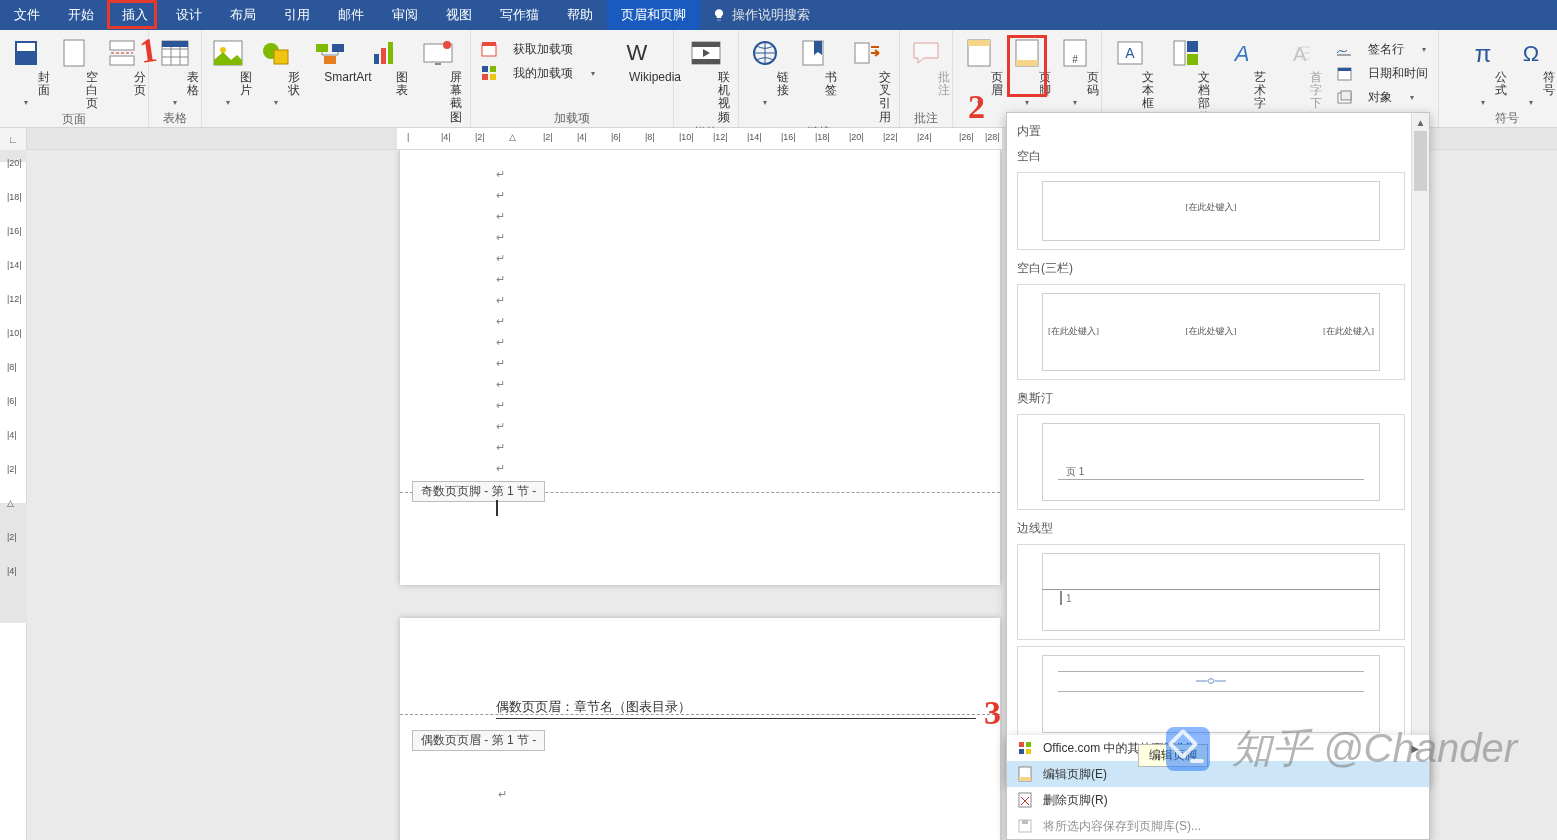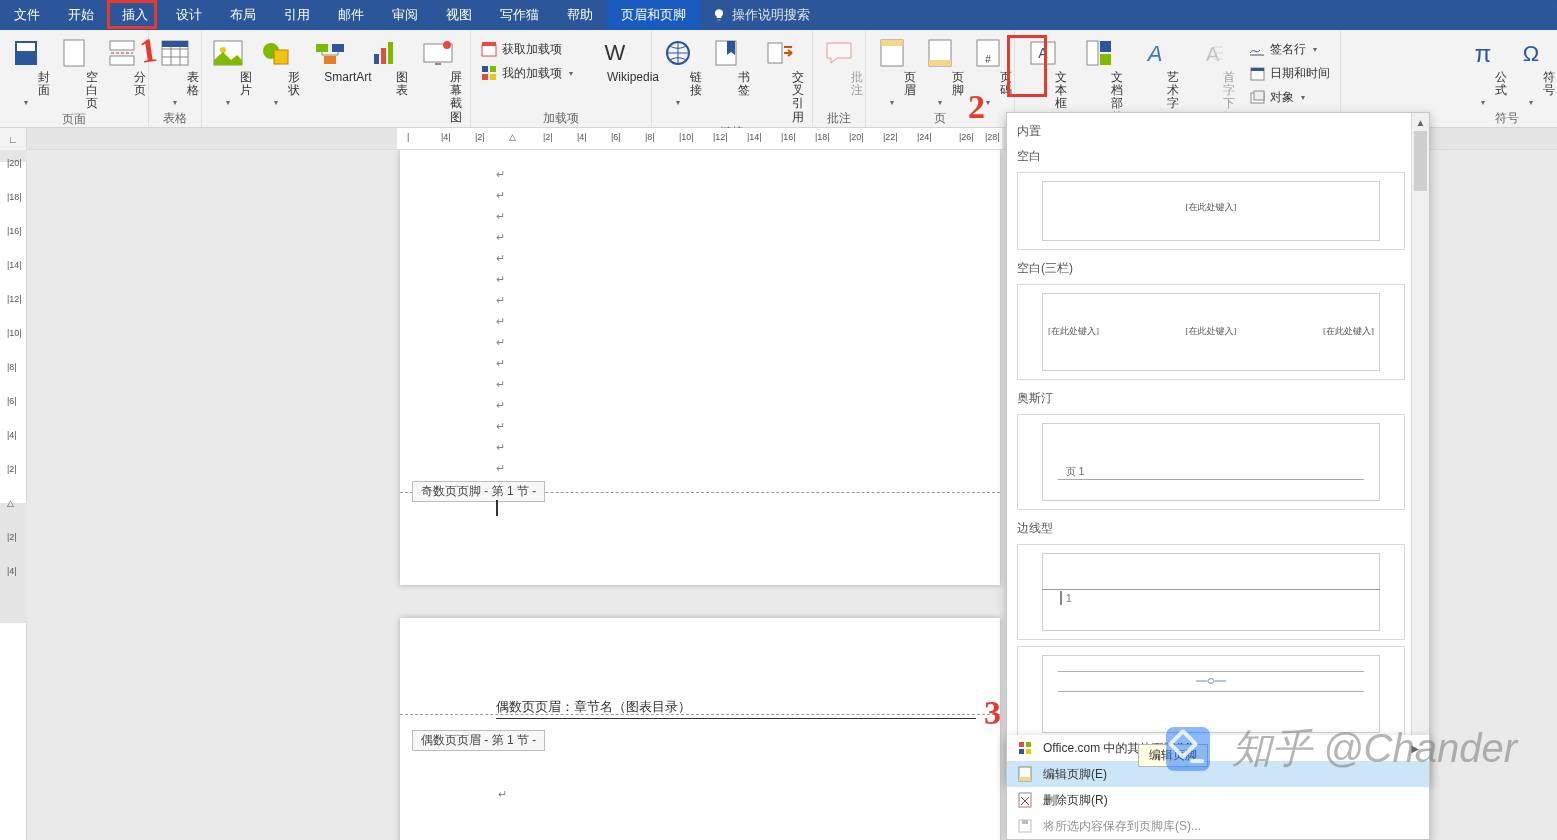--- a/index.html
+++ b/index.html
@@ -20,21 +20,21 @@
 .group-row { display: flex; flex: 1; align-items: flex-start; gap: 4px; }
 .group-label { font-size: 12px; color: #666; height: 18px; display: flex; align-items: center; justify-content: center; }
 
 .big-btn { width: 44px; display: flex; flex-direction: column; align-items: center; gap: 3px; padding-top: 4px; cursor: pointer; }
 .big-btn .ic { width: 30px; height: 30px; display: flex; align-items: center; justify-content: center; }
 .big-btn .lbl { font-size: 12px; color: #333; text-align: center; line-height: 1.1; margin-left: 36px; }
 .big-btn .dd { font-size: 8px; color: #666; margin-top: -2px; }
 .big-btn.disabled { opacity: .45; }
 
 .stack { display: flex; flex-direction: column; gap: 2px; padding-top: 4px; }
-.small-btn { height: 22px; display: flex; align-items: center; gap: 5px; padding: 0 6px; cursor: pointer; font-size: 12px; color: #333; white-space: nowrap; }
+.small-btn { height: 22px; display: flex; align-items: center; gap: 16px; padding: 0 6px; cursor: pointer; font-size: 12px; color: #333; white-space: nowrap; }
 .small-btn .sic { width: 16px; height: 16px; display: flex; align-items: center; justify-content: center; }
 .small-btn .dd { font-size: 8px; color: #666; margin-left: 2px; }
 
 .footer-hi { position: absolute; top: 35px; left: 1007px; width: 40px; height: 62px; border: 3px solid #e63a2f; z-index: 20; }
 
 
 .ruler-row { height: 22px; background: #fff; display: flex; border-bottom: 1px solid #d9d9d9; position: relative; }
 .ruler-corner { width: 27px; height: 22px; background: #f3f3f3; border-right: 1px solid #d9d9d9; display: flex; align-items: center; justify-content: center; font-size: 10px; color: #666; }
 .h-ruler { flex: 1; position: relative; background: #fff; font-size: 9px; color: #555; overflow: hidden; }
 .h-ruler .shade { position: absolute; top: 0; height: 22px; background: #e5e5e5; }
@@ -267,20 +267,36 @@
             <svg width="28" height="22">
               <text x="14" y="18" text-anchor="middle" font-family="serif" font-size="22" fill="#333">W</text>
             </svg>
           </div>
         <div class="lbl">Wikipedia</div>
       </div>
     </div>
     <div class="group-label">加载项</div>
   </div>
 
+  <div class="group">
+    <div class="group-row">
+      <div class="big-btn" style="width:56px">
+        <div class="ic">
+            <svg width="30" height="24">
+              <rect x="1" y="1" width="28" height="22" fill="#fff" stroke="#888"></rect>
+              <rect x="1" y="1" width="28" height="5" fill="#555"></rect>
+              <rect x="1" y="18" width="28" height="5" fill="#555"></rect>
+              <path d="M12 8v8l7-4z" fill="#555"></path>
+            </svg>
+          </div>
+        <div class="lbl">联机视频</div>
+      </div>
+    </div>
+    <div class="group-label">媒体</div>
+  </div>
 
   <div class="group">
     <div class="group-row">
       <div class="big-btn">
         <div class="ic">
             <svg width="26" height="26">
               <circle cx="13" cy="13" r="11" fill="none" stroke="#2b579a" stroke-width="2"></circle>
               <path d="M2 13h22M13 2v22M5 6c5 3 11 3 16 0M5 20c5-3 11-3 16 0" stroke="#2b579a" fill="none"></path>
             </svg>
           </div>

